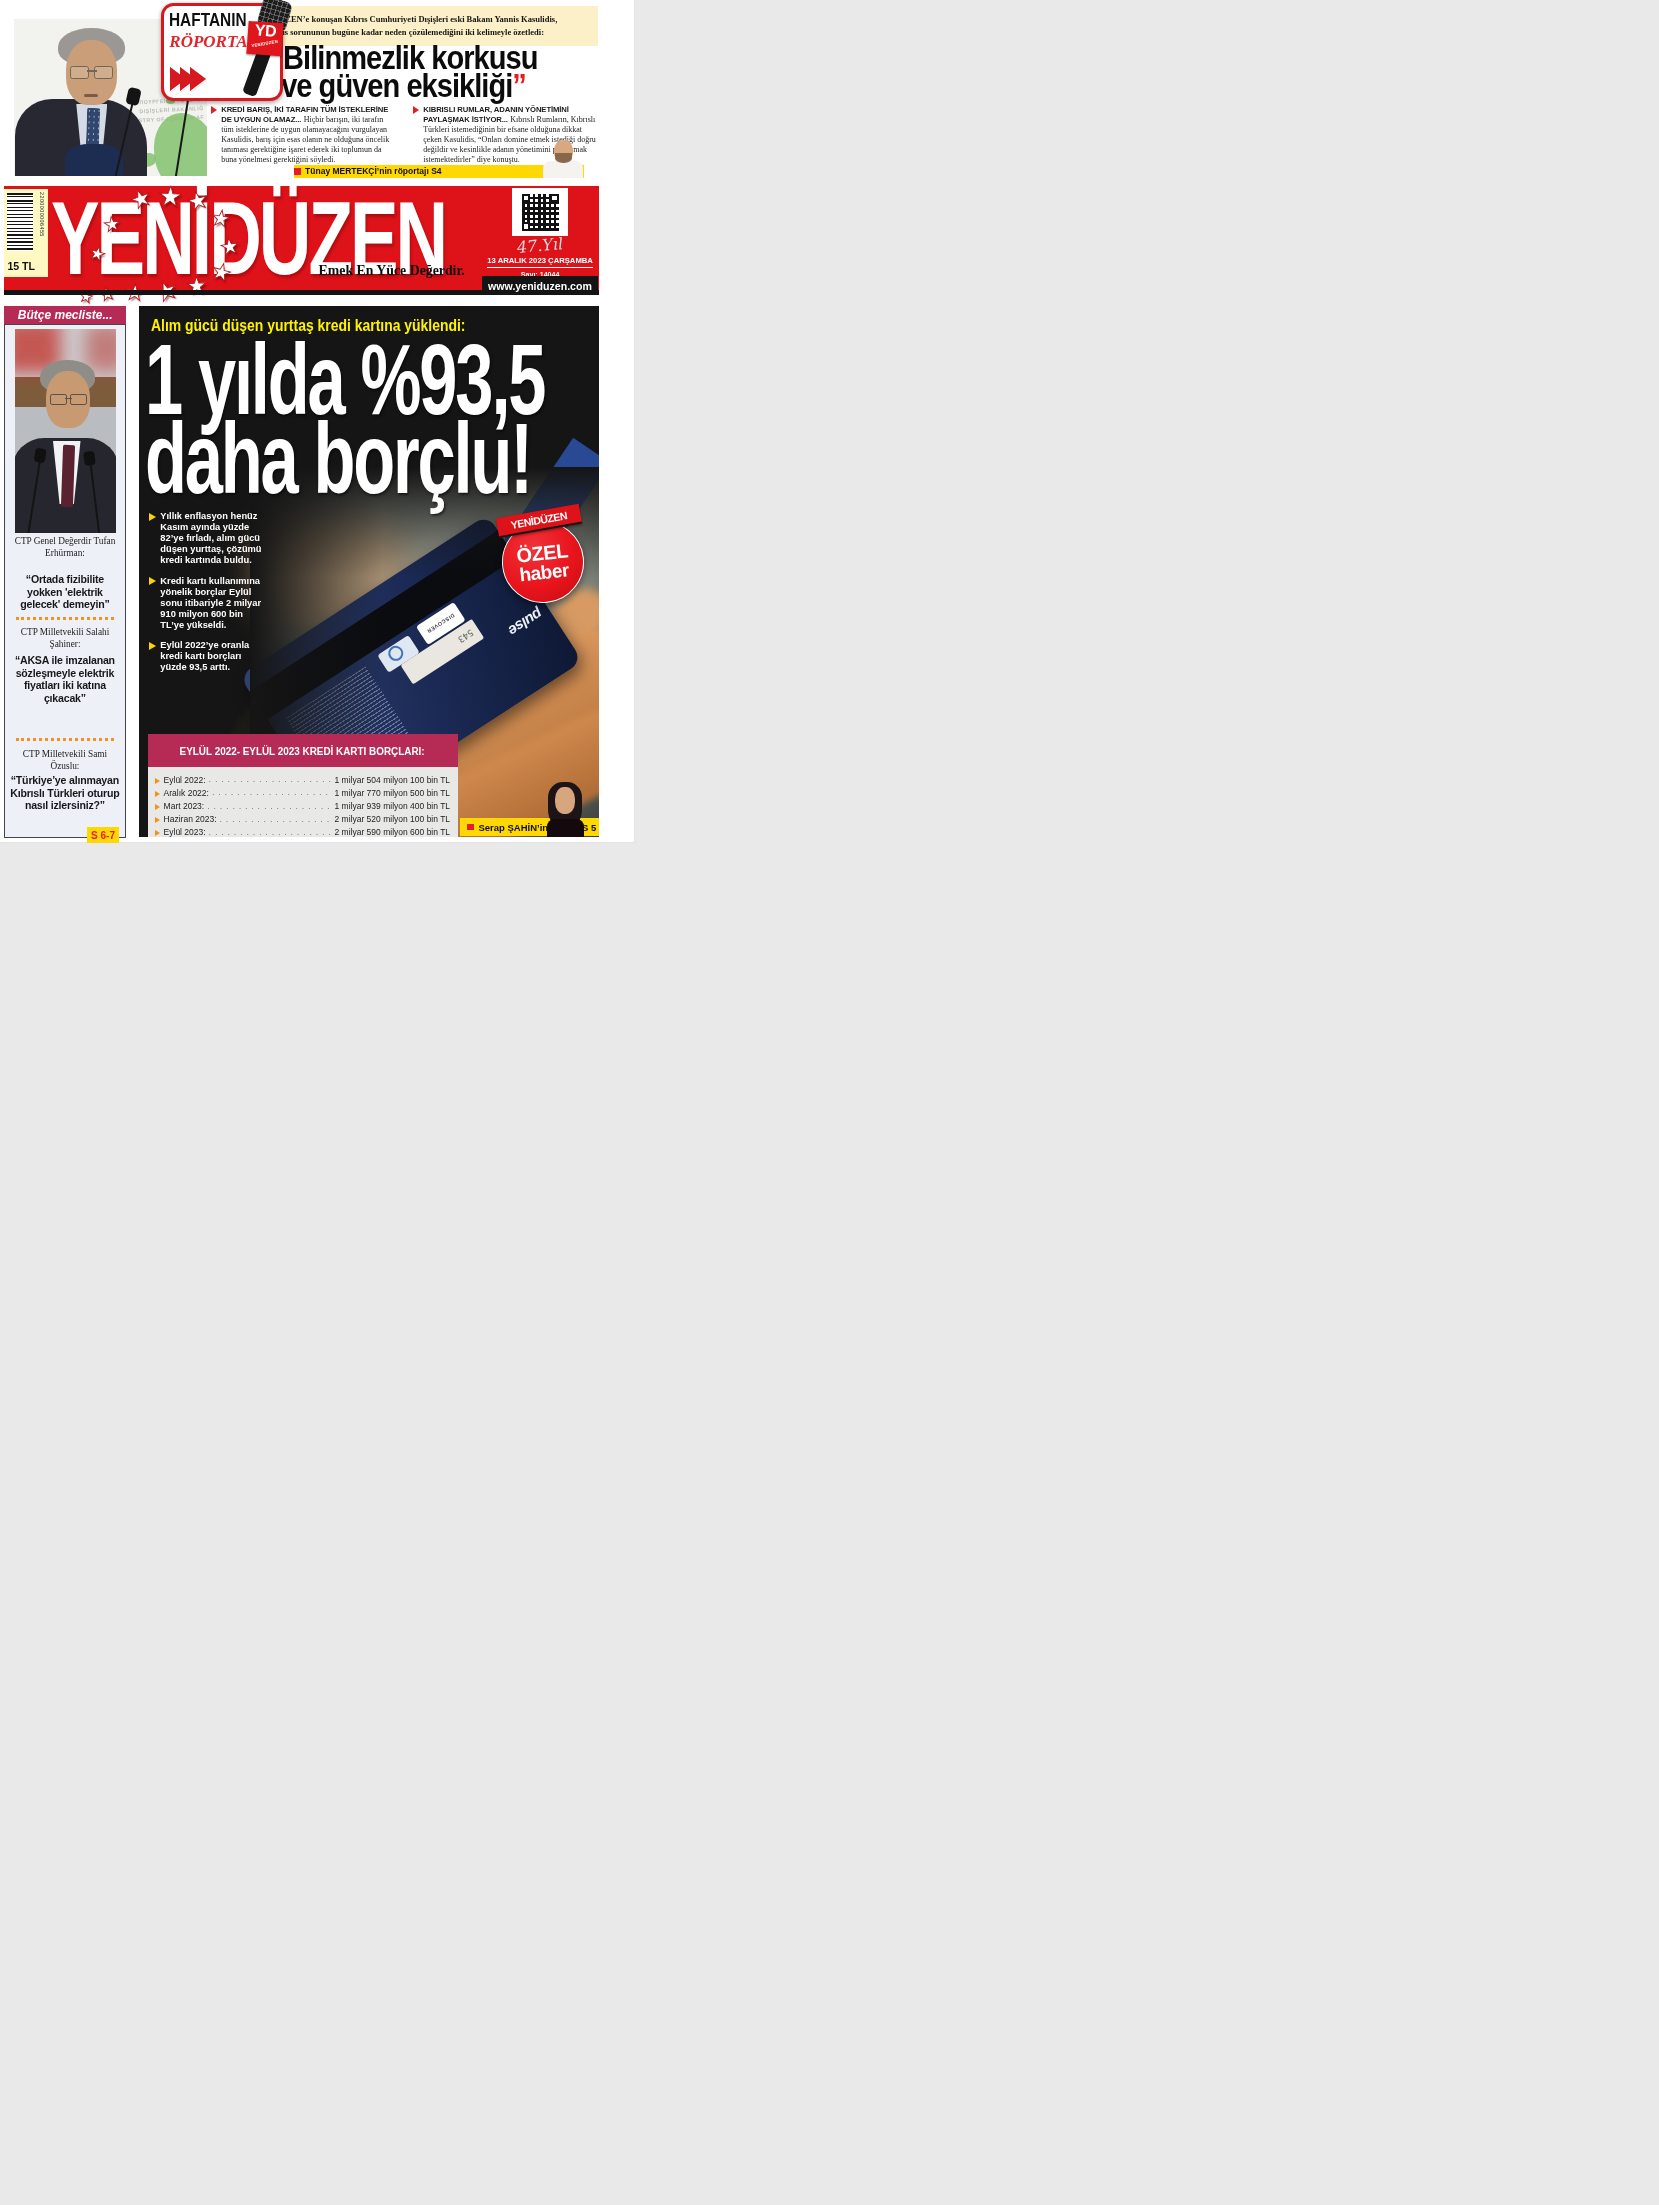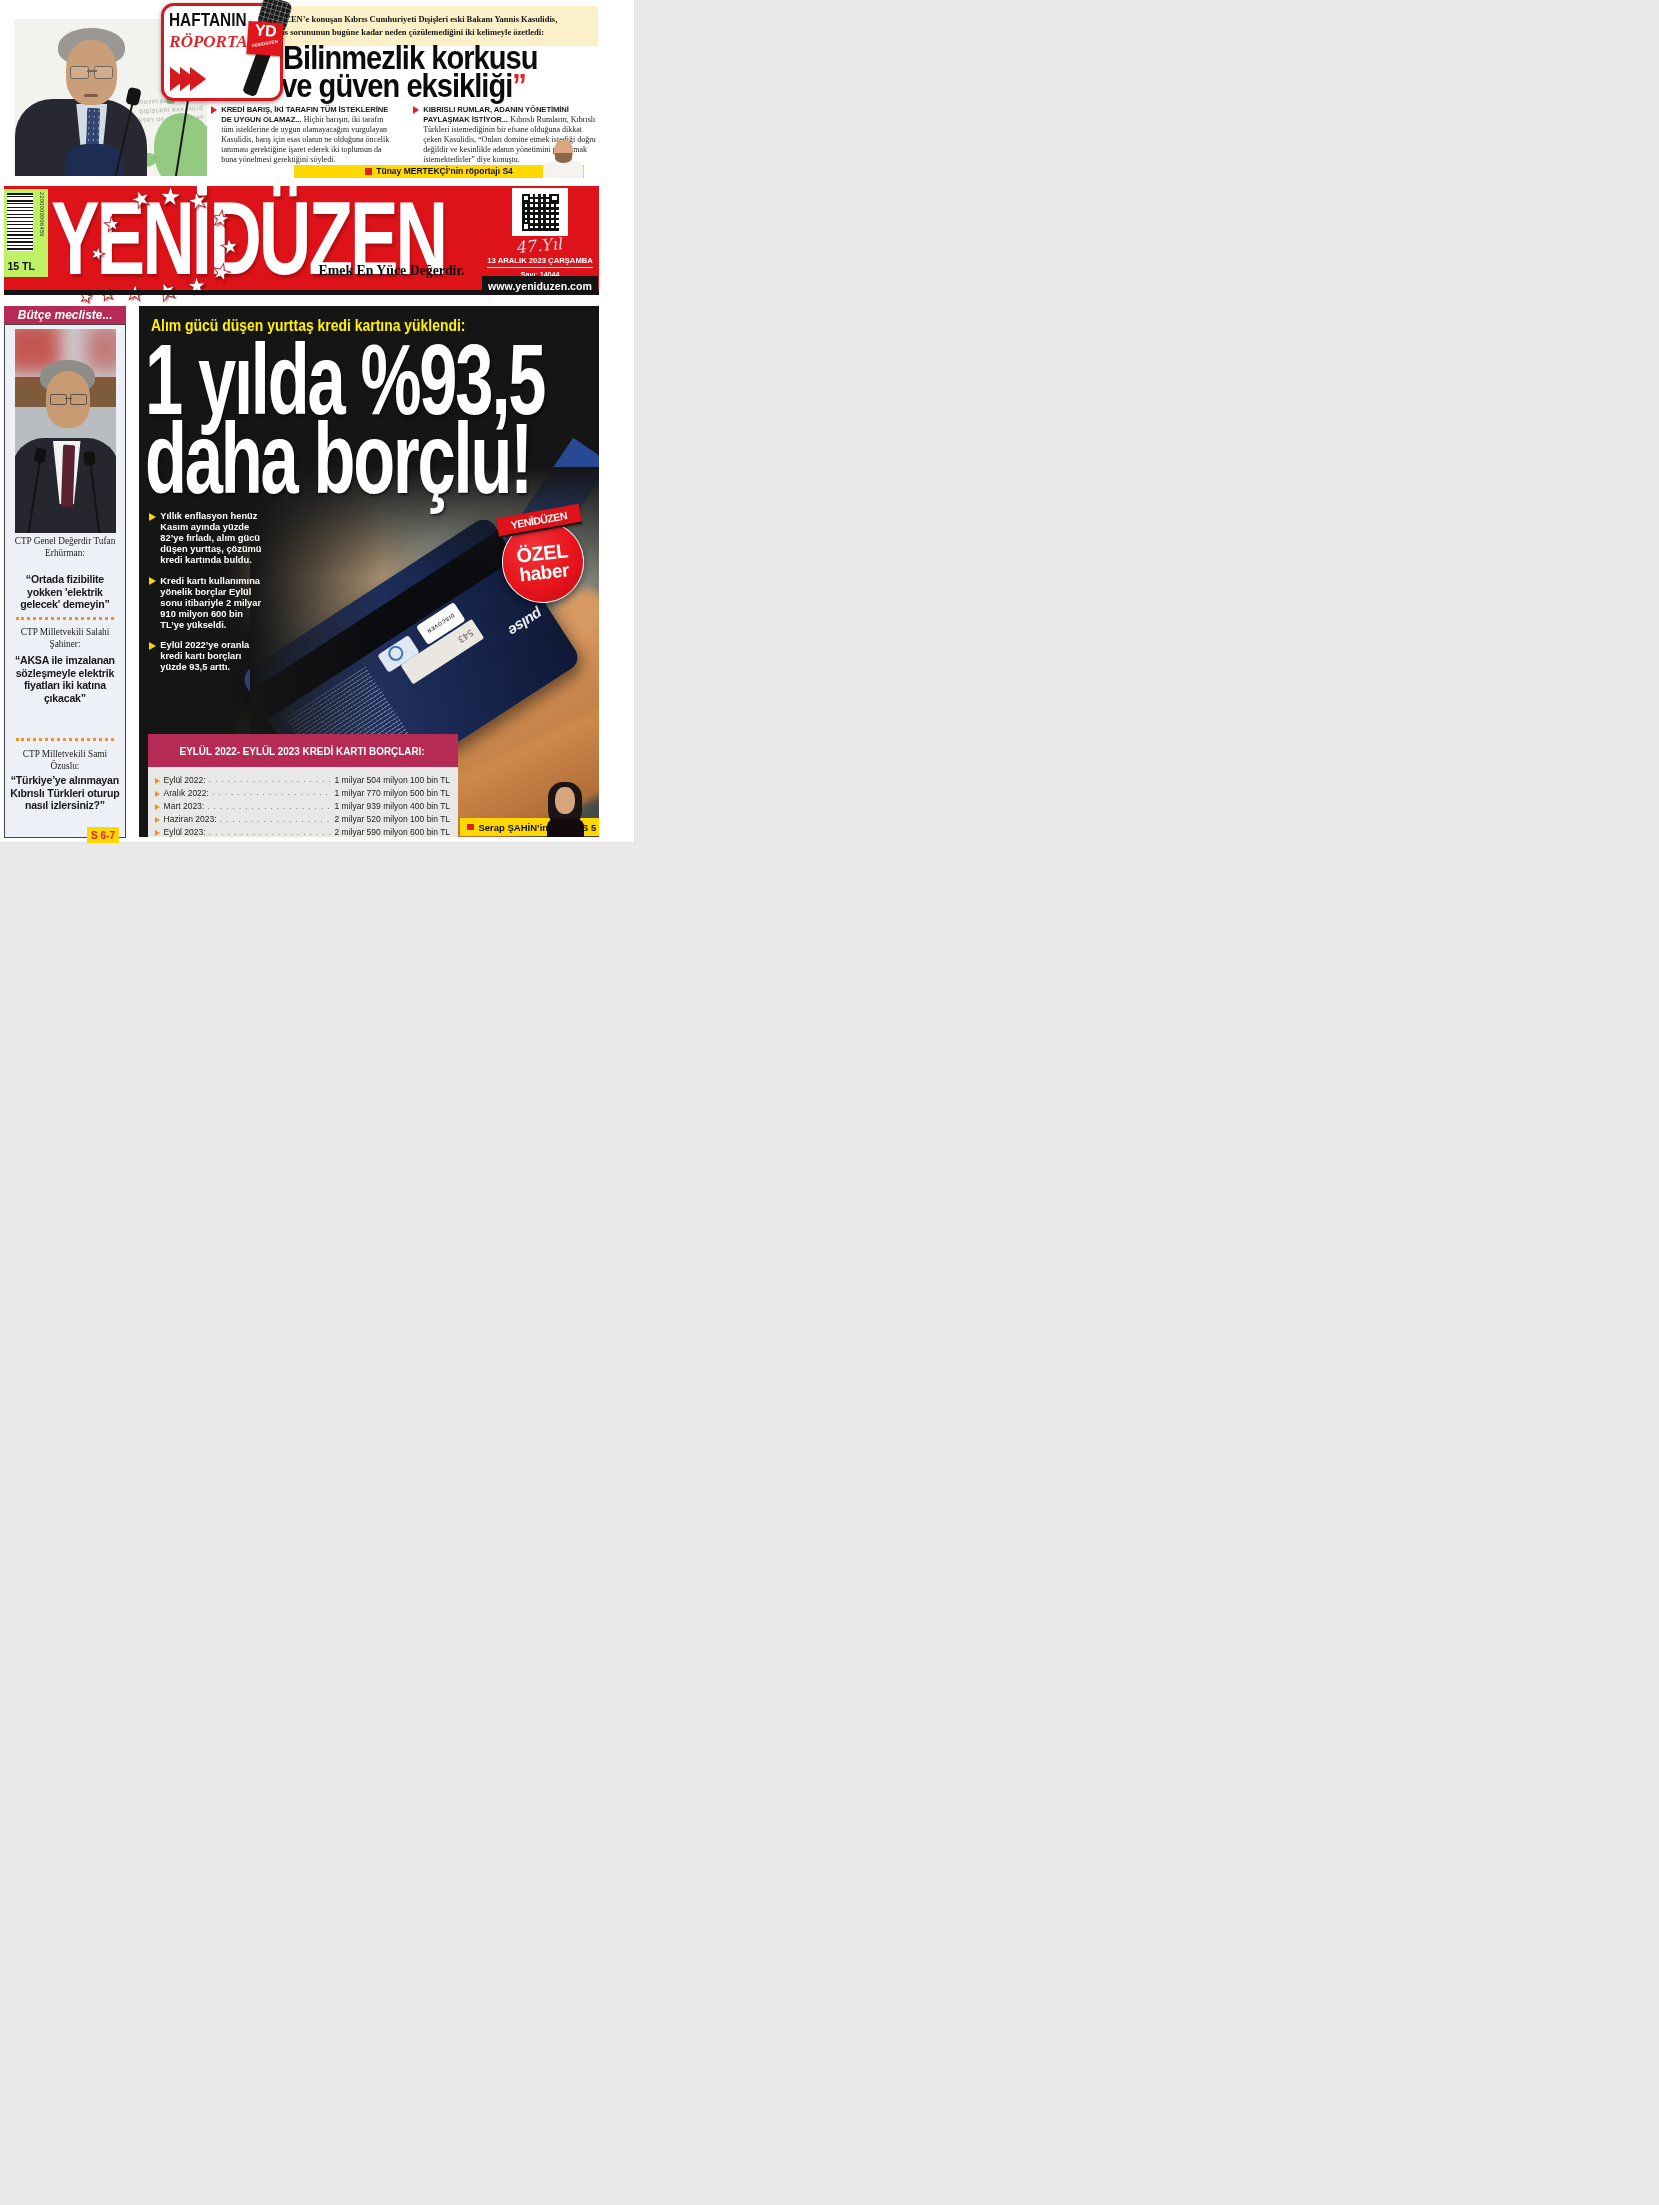--- a/index.html
+++ b/index.html
@@ -58,30 +58,30 @@
   .top-bullets{position:absolute;left:211px;top:105px;width:388px;display:flex;gap:16px;}
   .tb-item{flex:1;display:flex;gap:4.2px;}
   .tb-item p{margin:0;font-size:8px;line-height:10px;color:#1a1a1a;}
   .tb-item b{font-size:7.7px;font-weight:900;letter-spacing:-0.1px;}
   .tb-item .bodytext{font-family:"Liberation Serif",serif;font-size:8px;}
   .tri{width:0;height:0;border-top:4.8px solid transparent;border-bottom:4.8px solid transparent;flex:none;}
   .tri.red{border-left:6.9px solid #e31e24;margin-top:1.1px;}
   .tri.yel{border-left:7.4px solid #ffd400;margin-top:1.6px;}
   .tri.org{border-left:5.3px solid #f2911d;border-top-width:3.7px;border-bottom-width:3.7px;margin-top:2.1px;}
   .top-credit{position:absolute;left:294px;top:165px;width:290px;height:12.7px;background:#ffd803;z-index:5;
-      display:flex;align-items:center;justify-content:center;gap:4.2px;font-size:8.5px;font-weight:900;color:#111;}
+      display:flex;align-items:center;gap:4.2px;font-size:8.5px;font-weight:900;color:#111;}
   .sq{width:6.9px;height:6.9px;background:#e31e24;flex:none;}
   .tunay-photo{position:absolute;left:542px;top:140px;width:42px;height:38px;z-index:6;}
   .t-head{position:absolute;left:11.6px;top:0;width:19px;height:22px;background:#d9a87f;border-radius:46% 46% 42% 42%;}
   .t-beard{position:absolute;left:12.7px;top:12.7px;width:17px;height:10.6px;background:#7a5b43;border-radius:0 0 45% 45%;opacity:.85;}
   .t-shirt{position:absolute;left:1.1px;top:21px;width:40px;height:17px;background:#f4f3ef;border-radius:7.4px 7.4px 0 0;}
 
   
   .masthead{position:absolute;left:4.2px;top:186px;width:595px;height:104px;background:#de1219;}
-  .price-box{position:absolute;left:0;top:2.6px;width:44px;height:88px;background:#bef264;}
+  .price-box{position:absolute;left:0;top:2.6px;width:44px;height:88px;background:#fef9c3;}
   .barcode{position:absolute;left:3.2px;top:4.2px;width:25.4px;height:58px;
       background:repeating-linear-gradient(to bottom,#151515 0 1.6px,#fff 1.6px 3.2px,#151515 3.2px 4.2px,#fff 4.2px 6.9px);}
   .barcode-num{position:absolute;right:3.2px;top:3.2px;writing-mode:vertical-rl;font-size:5.3px;letter-spacing:0.5px;color:#222;}
   .price{position:absolute;left:3.2px;bottom:4.2px;font-size:10.6px;font-weight:900;color:#111;}
   .mast-title{position:absolute;left:47px;top:0;font-size:104px;line-height:104px;font-weight:900;color:#fff;
       letter-spacing:-4.2px;transform:scaleX(.70);transform-origin:0 0;white-space:nowrap;
       text-shadow:2.1px 2.6px 3.2px rgba(90,0,0,.35);}
   .mast-stars{position:absolute;left:0;top:0;width:100%;height:100%;pointer-events:none;}
   .star{position:absolute;color:#fff;line-height:1;-webkit-text-stroke:0.8px #b01217;
         text-shadow:1.6px 2.1px 1.6px rgba(70,0,0,.45);}

